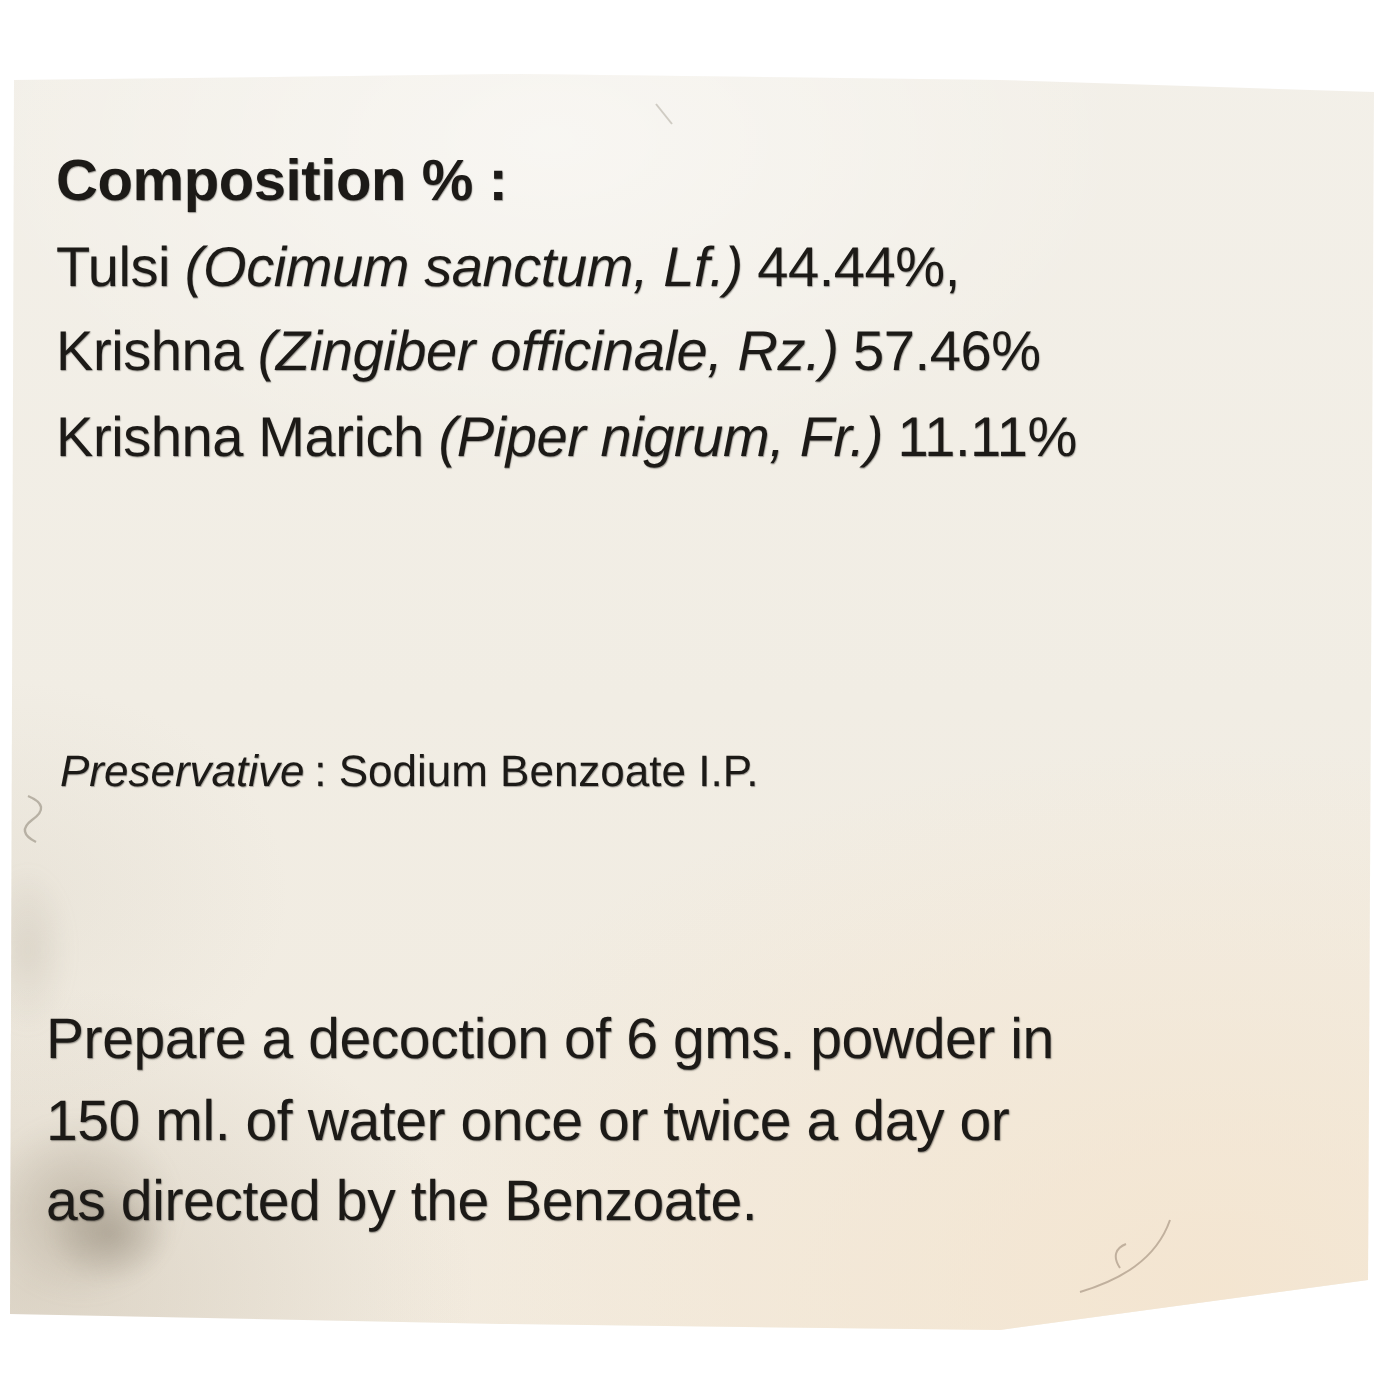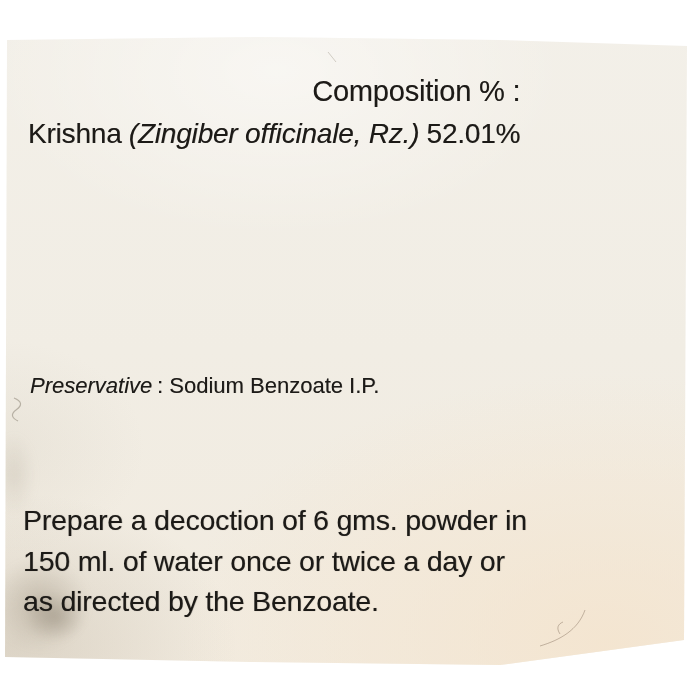--- a/index.html
+++ b/index.html
@@ -49,21 +49,21 @@
     filter: blur(4px);
   }
   .marks { position: absolute; inset: 0; width: 690px; height: 700px; }
 
   
   .composition {
     position: absolute; left: 28px; top: 70px;
     font-size: 28px; line-height: 42.6px; letter-spacing: -0.2px;
     text-shadow: 0.3px 0.3px 0.6px rgba(36,33,29,0.45);
   }
-  .heading { font-weight: 400; font-size: 29px; text-align: right; }
+  .heading { font-weight: 700; font-size: 29px; }
   .botanical { font-style: italic; margin: 0 0.26em; }
   .preservative-line {
     position: absolute; left: 30px; top: 372px;
     font-size: 22px; line-height: 28px;
     text-shadow: 0.3px 0.3px 0.5px rgba(36,33,29,0.4);
   }
   .preservative-name { font-style: italic; }
   .preservative-rest { margin-left: 0.22em; }
   .dosage {
     position: absolute; left: 23px; top: 500px;
@@ -82,26 +82,32 @@
     <div class="stain stain-left-mid"></div>
     <svg class="marks" viewBox="0 0 690 700" aria-hidden="true">
       <path d="M 14 398 q 12 5 2 12 q -8 6 2 11" fill="none" stroke="rgba(120,110,95,0.45)" stroke-width="1.2"></path>
       <path d="M 585 610 C 578 630, 560 640, 540 646 M 560 634 C 556 628, 558 624, 563 622" fill="none" stroke="rgba(110,90,70,0.38)" stroke-width="1"></path>
       <path d="M 328 52 l 8 10" fill="none" stroke="rgba(150,142,128,0.4)" stroke-width="1"></path>
     </svg>
 
     <section class="composition">
       <div class="heading">Composition % :</div>
 
+      <div>
+        <span>Tulsi</span><span class="botanical">(Ocimum sanctum, Lf.)</span><span>44.44%,</span>
+      </div>
 
 
       <div>
-        <span>Krishna</span><span class="botanical">(Zingiber officinale, Rz.)</span><span>52.01%</span>
+        <span>Krishna</span><span class="botanical">(Zingiber officinale, Rz.)</span><span>57.46%</span>
       </div>
 
+      <div>
+        <span>Krishna Marich</span><span class="botanical">(Piper nigrum, Fr.)</span><span>11.11%</span>
+      </div>
     </section>
 
     <section class="preservative-line">
       <span class="preservative-name">Preservative</span><span class="preservative-rest">: Sodium Benzoate I.P.</span>
     </section>
 
     <section class="dosage">
       <div>Prepare a decoction of 6 gms. powder in</div>
       <div>150 ml. of water once or twice a day or</div>
       <div>as directed by the Benzoate.</div>

